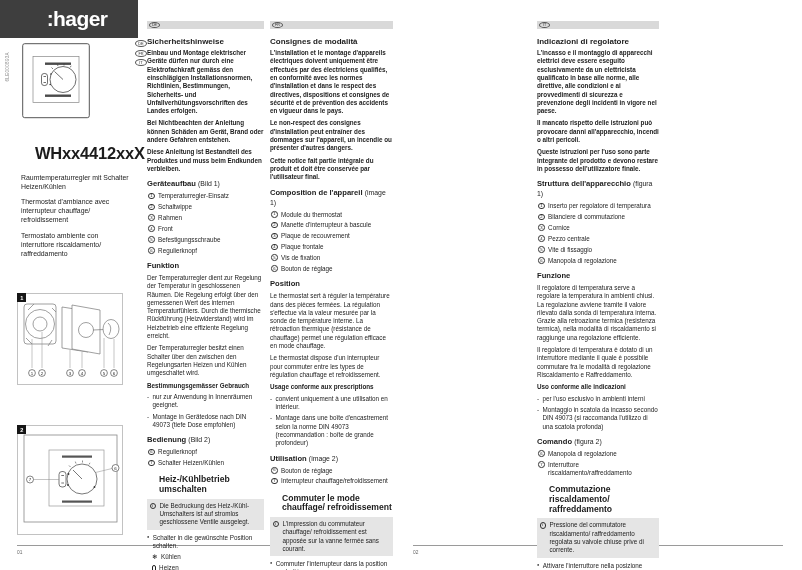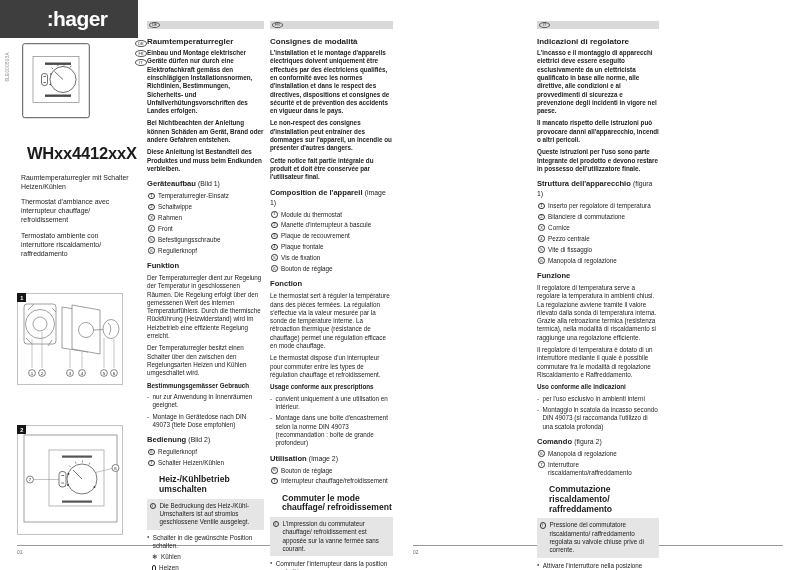--- a/index.html
+++ b/index.html
@@ -8,21 +8,21 @@
   .sheet { position:relative; width:802px; height:570px; background:#ffffff; overflow:hidden;
            color:#1c1c1c; }
 
   
   .brand-box { position:absolute; left:0; top:0; width:138px; height:38px; background:#3e3e3e;
                display:flex; align-items:center; justify-content:center;padding-left:16px; }
   .brand { color:#fff; font-size:21px; font-weight:bold; letter-spacing:-0.6px; }
   .vcode { position:absolute; left:5px; top:52px; writing-mode:vertical-rl; transform:rotate(180deg);
            font-size:4.6px; color:#8a8a8a; letter-spacing:0.3px; }
   .product-illu { position:absolute; left:22px; top:43px; }
-  .model { position:absolute; left:27px; top:144px; font-size:16.5px; font-weight:bold; letter-spacing:-0.2px; }
+  .model { position:absolute; left:35px; top:144px; font-size:16.5px; font-weight:bold; letter-spacing:-0.2px; }
   .descs { position:absolute; left:21px; top:173px; width:112px; font-size:6.9px; line-height:1.32; color:#222; }
   .descs p { margin:0 0 6px 0; }
   .lang-stack { position:absolute; left:135px; top:40px; display:flex; flex-direction:column; gap:2.5px; }
   .oval { width:12px; height:7px; border:0.7px solid #555; border-radius:50%; font-size:3.9px;
           display:flex; align-items:center; justify-content:center; color:#333; background:#fff; }
 
   
   .fig { position:absolute; left:17px; border:0.7px solid #c2c2c2; background:#fff; }
   .fig1 { top:293px; width:106px; height:92px; }
   .fig2 { top:425px; width:106px; height:110px; }
@@ -187,21 +187,21 @@
 
   <div class="rule rule-left"></div>
   <div class="rule rule-right"></div>
   <div class="pagenum pn-left">01</div>
   <div class="pagenum pn-right">02</div>
 
   <section class="col col-de">
     <div class="langbar">
       <span class="oval">DE</span>
     </div>
-    <h1 class="coltitle">Raumtemperaturregler</h1>
+    <h1 class="coltitle">Sicherheitshinweise</h1>
     <p class="b-p">Einbau und Montage elektrischer Geräte dürfen nur durch eine Elektrofachkraft gemäss den einschlägigen Installationsnormen, Richtlinien, Bestimmungen, Sicherheits- und Unfallverhütungsvorschriften des Landes erfolgen.</p>
     <p class="b-p">Bei Nichtbeachten der Anleitung können Schäden am Gerät, Brand oder andere Gefahren entstehen.</p>
     <p class="b-p">Diese Anleitung ist Bestandteil des Produktes und muss beim Endkunden verbleiben.</p>
     <h2 class="sub"><span class="b">Geräteaufbau</span> <span class="ref">(Bild 1)</span></h2>
     <div class="nrow">
         <span class="cnum">1</span>
         <span>Temperaturregler-Einsatz</span>
       </div>
     <div class="nrow">
         <span class="cnum">2</span>
@@ -290,21 +290,21 @@
         <span>Plaque frontale</span>
       </div>
     <div class="nrow">
         <span class="cnum">5</span>
         <span>Vis de fixation</span>
       </div>
     <div class="nrow">
         <span class="cnum">6</span>
         <span>Bouton de réglage</span>
       </div>
-    <h2 class="sub"><span class="b">Fonction</span></h2>
+    <h2 class="sub"><span class="b">Position</span></h2>
     <p>Le thermostat sert à réguler la température dans des pièces fermées. La régulation s'effectue via la valeur mesurée par la sonde de température interne. La rétroaction thermique (résistance de chauffage) permet une régulation efficace en mode chauffage.</p>
     <p>Le thermostat dispose d'un interrupteur pour commuter entre les types de régulation chauffage et refroidissement.</p>
     <h3 class="mini">Usage conforme aux prescriptions</h3>
     <div class="dashrow">
         <span class="dash">-</span>
         <span>convient uniquement à une utilisation en intérieur.</span>
       </div>
     <div class="dashrow">
         <span class="dash">-</span>
         <span>Montage dans une boîte d'encastrement selon la norme DIN 49073 (recommandation : boîte de grande profondeur)</span>

